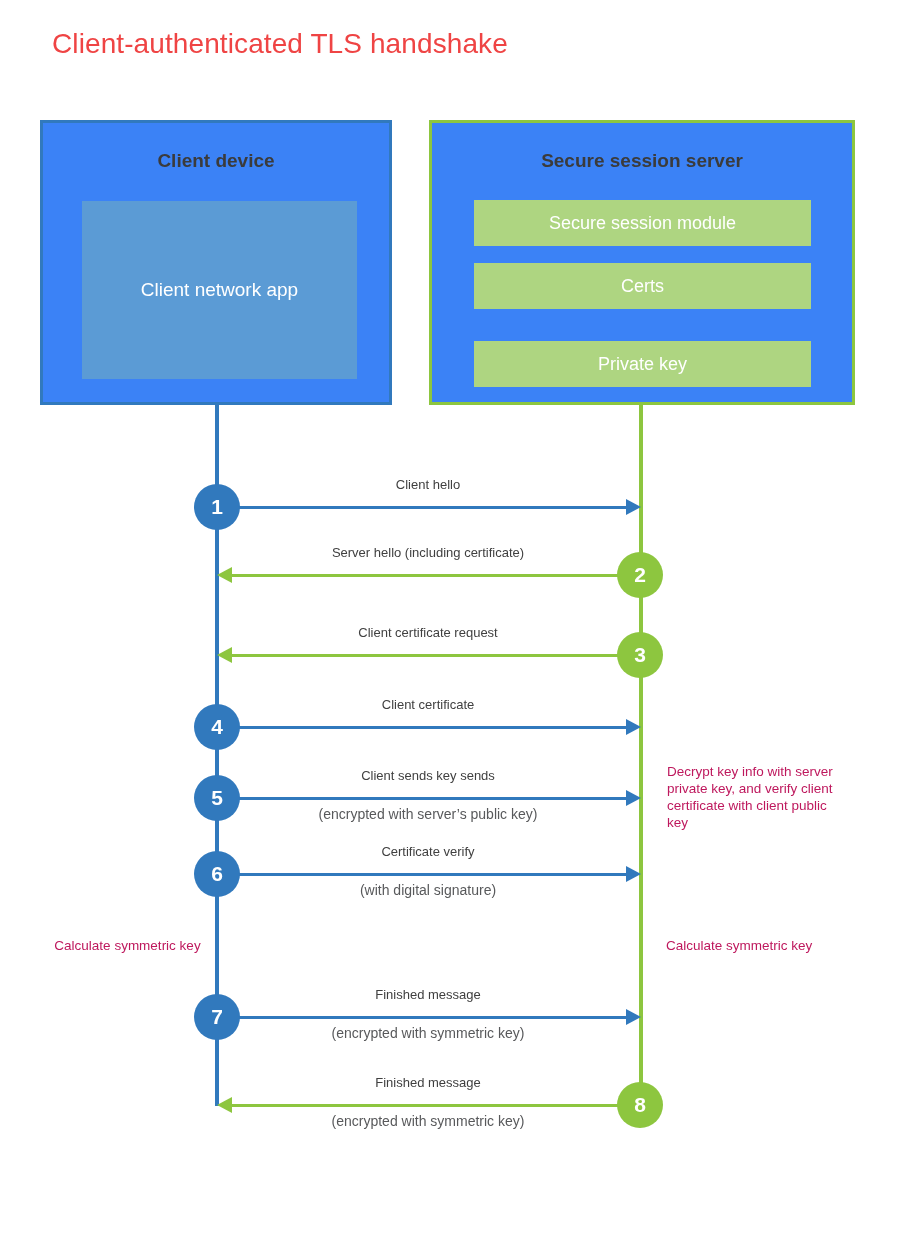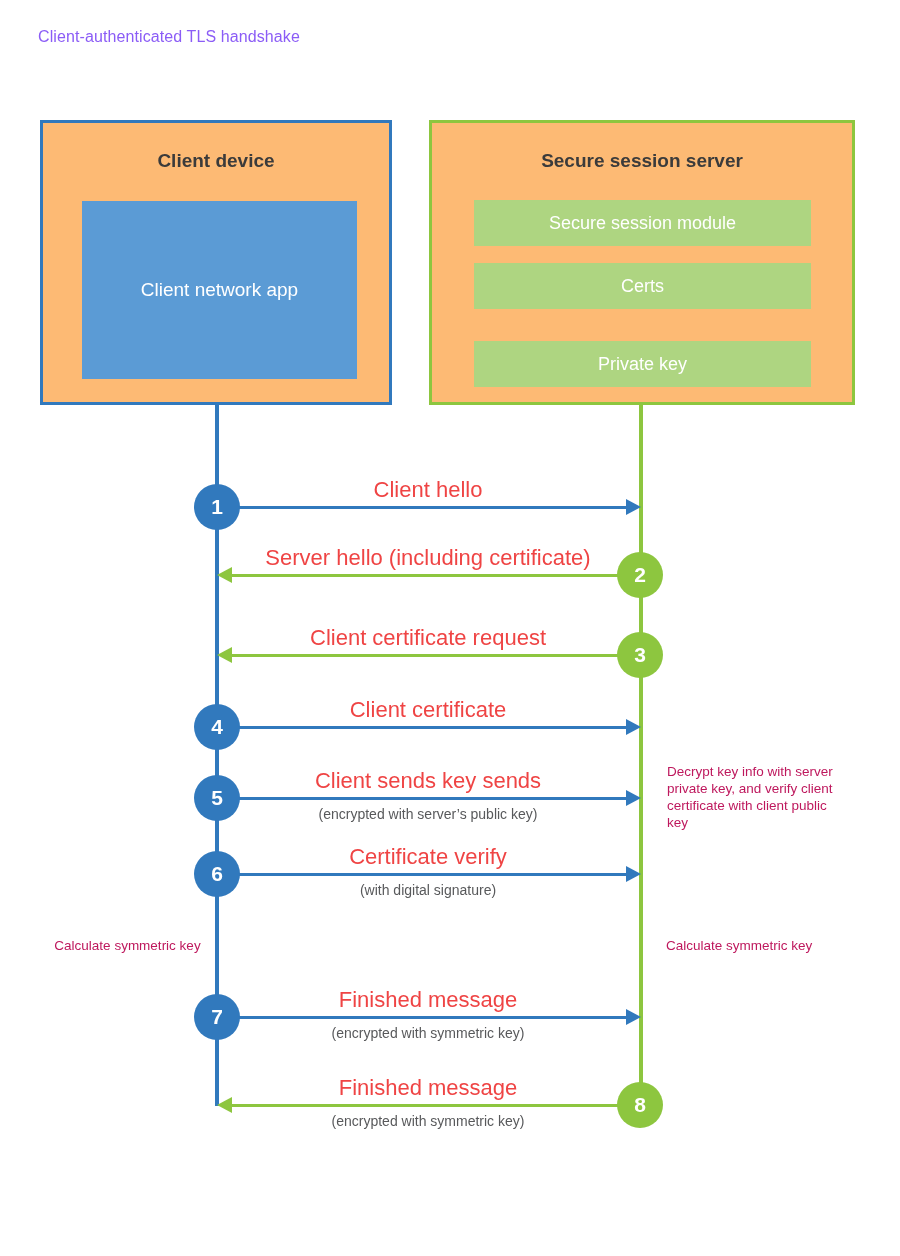--- a/index.html
+++ b/index.html
@@ -17,33 +17,33 @@
   #canvas {
     position: absolute;
     left: 0; top: 0;
     width: 900px;
     height: 1256px;
   }
 
   
   .page-title {
     position: absolute;
-    left: 38px;
+    left: 52px;
     top: 28px;
-    font-size: 16px;
+    font-size: 28px;
     font-weight: 400;
-    color: #8b5cf6;
+    color: #ef4444;
     letter-spacing: 0.1px;
     white-space: nowrap;
   }
 
   
   .party-box {
     position: absolute;
-    background: #fdba74;
+    background: #3b82f6;
     box-sizing: border-box;
   }
   .party-box.client {
     left: 40px;
     top: 120px;
     width: 352px;
     height: 285px;
     border: 3px solid #3179bd;
   }
   .party-box.server {
@@ -172,22 +172,22 @@
     background: #8dc63f;
     left: 617px;
   }
 
   
   .step-label {
     position: absolute;
     width: 480px;
     left: 188px;
     text-align: center;
-    font-size: 22px;
-    color: #ef4444;
+    font-size: 13px;
+    color: #404040;
     top: -30px;
     white-space: nowrap;
   }
   .step-sublabel {
     position: absolute;
     width: 480px;
     left: 188px;
     text-align: center;
     font-size: 14px;
     color: #58595b;

